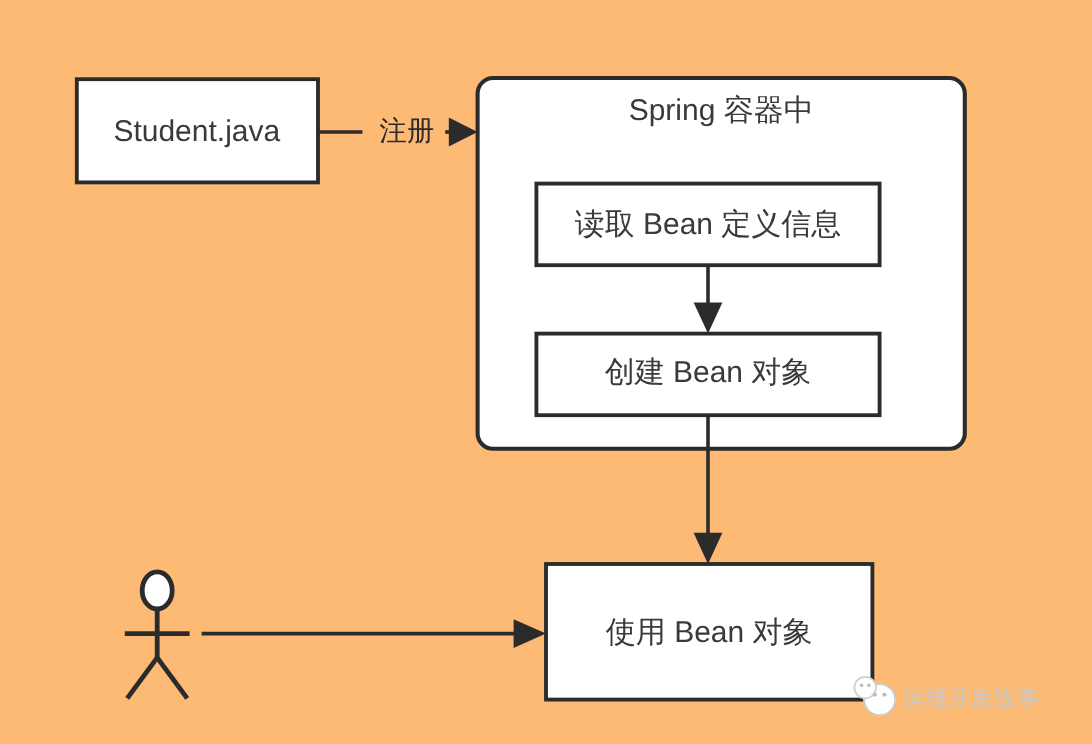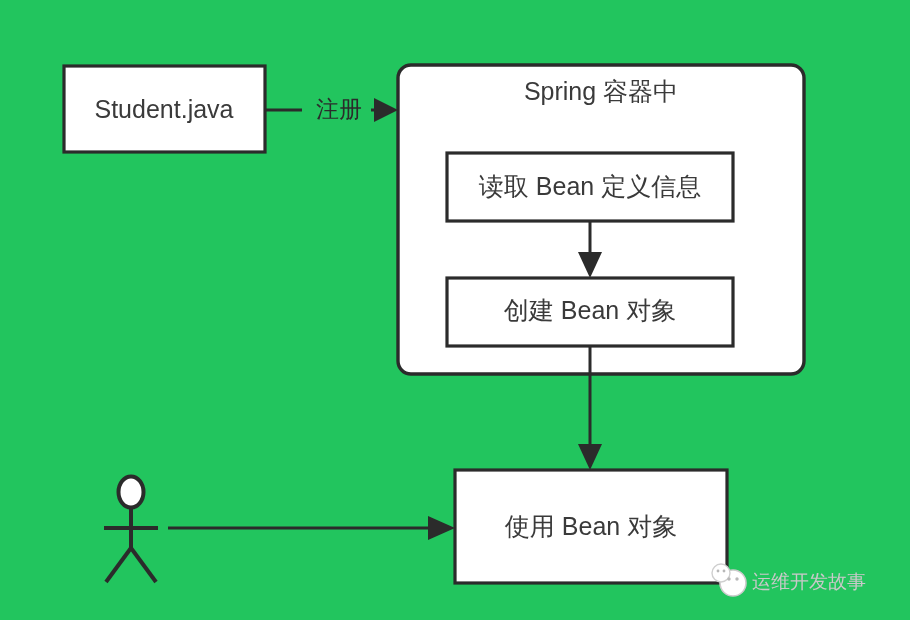--- a/index.html
+++ b/index.html
@@ -9,21 +9,21 @@
     background: #ffffff;
   }
   body {
     font-family: "Liberation Sans", "DejaVu Sans", sans-serif;
     -webkit-font-smoothing: antialiased;
   }
   #diagram-root {
     position: relative;
     width: 910px;
     height: 620px;
-    background: #22c55e;
+    background: #fdba74;
     overflow: hidden;
   }
   svg#diagram-canvas {
     position: absolute;
     left: 0;
     top: 0;
     width: 910px;
     height: 620px;
     display: block;
   }

